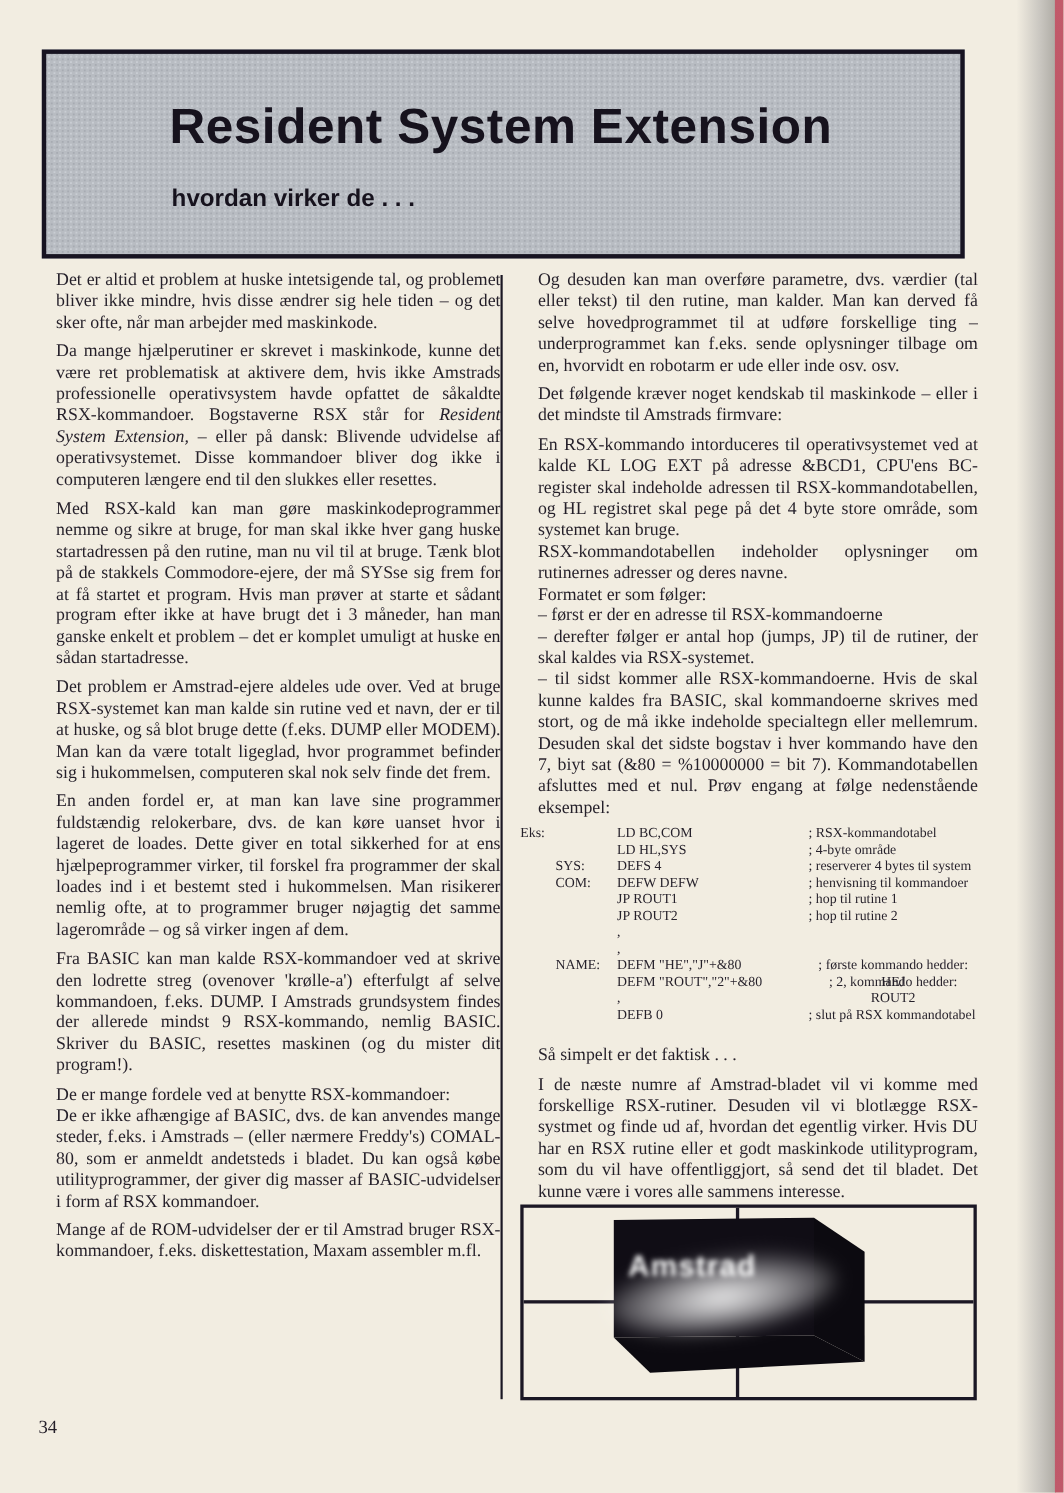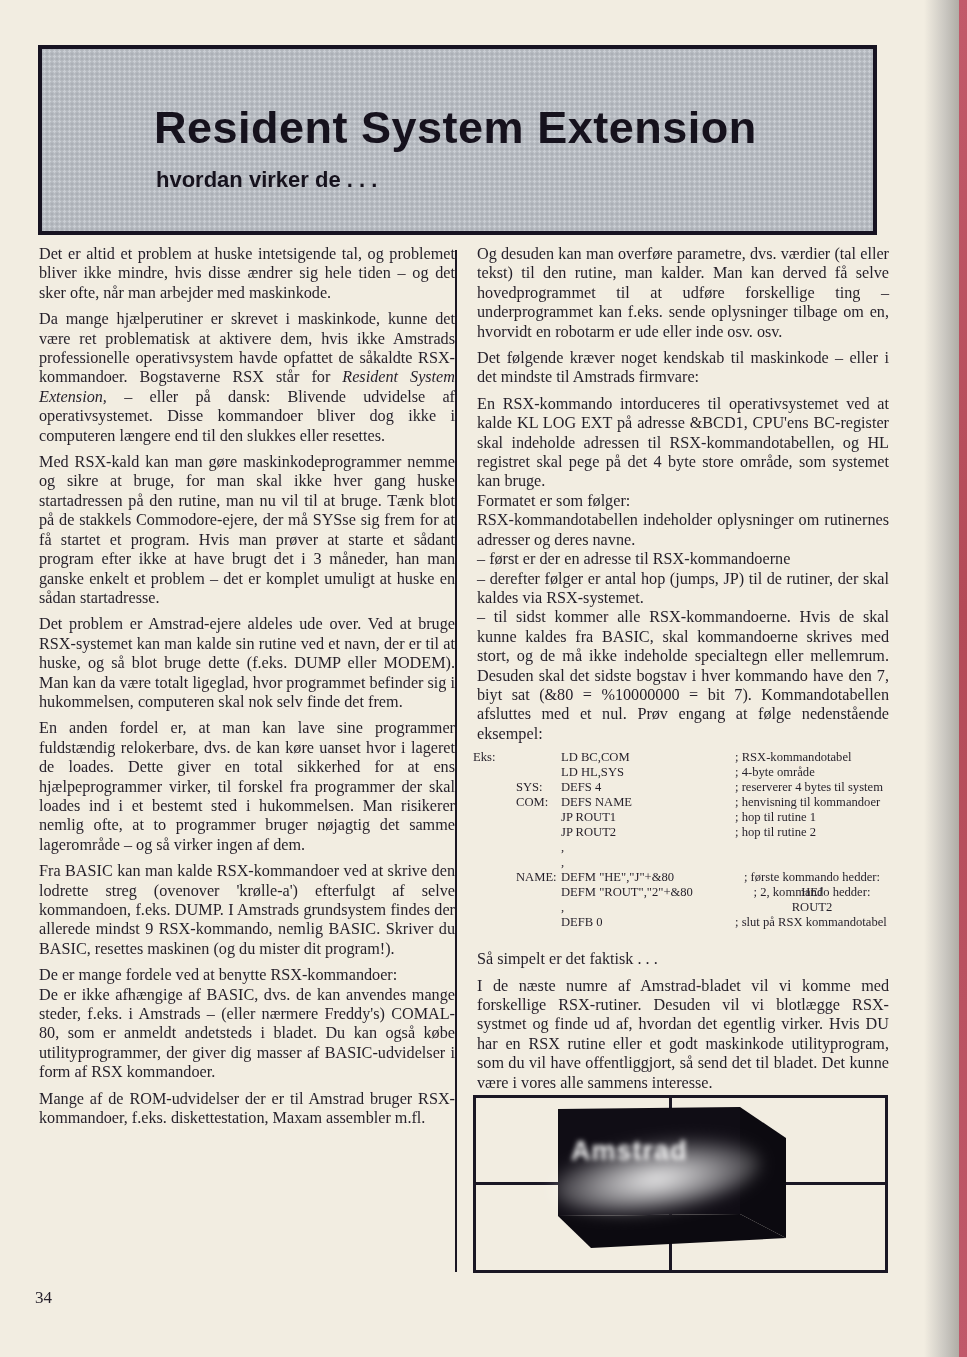--- a/index.html
+++ b/index.html
@@ -16,42 +16,42 @@
     background:linear-gradient(to bottom,#c25a6a 0%,#b34a57 45%,#c0596a 100%);}
 
   
   .banner{position:absolute;left:38px;top:45px;width:831px;height:182px;
     border:4px solid #171321;
     background-color:#b8bcc2;
     background-image:radial-gradient(#c9cdd3 1px, transparent 1.2px),
                      radial-gradient(#a7abb2 1px, transparent 1.2px);
     background-size:5px 5px;background-position:0 0,2.5px 2.5px;}
   .banner h1{
-    margin:0;position:absolute;left:112px;top:53px;
+    margin:0;position:absolute;left:112px;top:40px;
     font-family:"Liberation Sans",sans-serif;font-weight:bold;
     font-size:45px;letter-spacing:0.5px;color:#16121d;}
   .banner h2{
     margin:0;position:absolute;left:114px;top:118px;
     font-family:"Liberation Sans",sans-serif;font-weight:bold;
     font-size:22px;color:#16121d;}
 
   
   .col{position:absolute;top:245px;font-size:16.2px;line-height:19.4px;text-align:justify;}
   .col-left{left:35px;width:420px;}
   .col-right{left:473px;width:416px;}
-  .col p{margin:0 0 7px 4px;}
+  .col p{margin:0 0 7px 16px;}
   .col p.tight{margin-bottom:0;}
   .divider{position:absolute;left:455px;top:250px;width:2px;height:1022px;background:#1b1724;}
 
   
   .code{position:relative;margin:6px 0 4px 0;height:196px;
     font-size:12.6px;line-height:15px;text-align:left;text-decoration:underline;}
   .code .row{position:relative;height:15px;}
   .code .c1{position:absolute;left:0;}
-  .code .c2{position:absolute;left:43px;text-align:center;}
+  .code .c2{position:absolute;left:32px;text-align:center;}
   .code .ci{position:absolute;left:88px;}
   .code .cc{position:absolute;left:262px;text-align:center;}
 
   
   .figure{position:absolute;left:473px;top:1095px;width:415px;height:178px;
     border:3px solid #1b1724;box-sizing:border-box;}
   .figure .vline{position:absolute;left:193px;top:0;width:3px;height:100%;background:#1b1724;}
   .figure .hline{position:absolute;left:0;top:84px;width:100%;height:3px;background:#1b1724;}
   .figure svg{position:absolute;left:0;top:0;}
 
@@ -77,22 +77,22 @@
   <p>De er ikke afhængige af BASIC, dvs. de kan anvendes mange steder, f.eks. i Amstrads – (eller nærmere Freddy's) COMAL-80, som er anmeldt andetsteds i bladet. Du kan også købe utilityprogrammer, der giver dig masser af BASIC-udvidelser i form af RSX kommandoer.</p>
   <p>Mange af de ROM-udvidelser der er til Amstrad bruger RSX-kommandoer, f.eks. diskettestation, Maxam assembler m.fl.</p>
 </div>
 
 <div class="divider"></div>
 
 <div class="col col-right">
   <p>Og desuden kan man overføre parametre, dvs. værdier (tal eller tekst) til den rutine, man kalder. Man kan derved få selve hovedprogrammet til at udføre forskellige ting – underprogrammet kan f.eks. sende oplysninger tilbage om en, hvorvidt en robotarm er ude eller inde osv. osv.</p>
   <p>Det følgende kræver noget kendskab til maskinkode – eller i det mindste til Amstrads firmvare:</p>
   <p class="tight">En RSX-kommando intorduceres til operativsystemet ved at kalde KL LOG EXT på adresse &amp;BCD1, CPU'ens BC-register skal indeholde adressen til RSX-kommandotabellen, og HL registret skal pege på det 4 byte store område, som systemet kan bruge.</p>
+  <p class="tight">RSX-kommandotabellen indeholder oplysninger om rutinernes adresser og deres navne.</p>
   <p class="tight">Formatet er som følger:</p>
-  <p class="tight">RSX-kommandotabellen indeholder oplysninger om rutinernes adresser og deres navne.</p>
   <p class="tight">– først er der en adresse til RSX-kommandoerne</p>
   <p class="tight">– derefter følger er antal hop (jumps, JP) til de rutiner, der skal kaldes via RSX-systemet.</p>
   <p class="tight">– til sidst kommer alle RSX-kommandoerne. Hvis de skal kunne kaldes fra BASIC, skal kommandoerne skrives med stort, og de må ikke indeholde specialtegn eller mellemrum. Desuden skal det sidste bogstav i hver kommando have den 7, biyt sat (&amp;80 = %10000000 = bit 7). Kommandotabellen afsluttes med et nul. Prøv engang at følge nedenstående eksempel:</p>
 
   <div class="code" id="code-block">
       <div class="row">
         <span class="c1">Eks:</span>
         <span class="ci">LD BC,COM</span>
         <span class="cc">; RSX-kommandotabel</span>
       </div>
@@ -100,21 +100,21 @@
         <span class="ci">LD HL,SYS</span>
         <span class="cc">; 4-byte område</span>
       </div>
       <div class="row">
         <span class="c2">SYS:</span>
         <span class="ci">DEFS 4</span>
         <span class="cc">; reserverer 4 bytes til system</span>
       </div>
       <div class="row">
         <span class="c2">COM:</span>
-        <span class="ci">DEFS NAME</span>
+        <span class="ci">DEFW DEFW</span>
         <span class="cc">; henvisning til kommandoer</span>
       </div>
       <div class="row">
         <span class="ci">JP ROUT1</span>
         <span class="cc">; hop til rutine 1</span>
       </div>
       <div class="row">
         <span class="ci">JP ROUT2</span>
         <span class="cc">; hop til rutine 2</span>
       </div>

